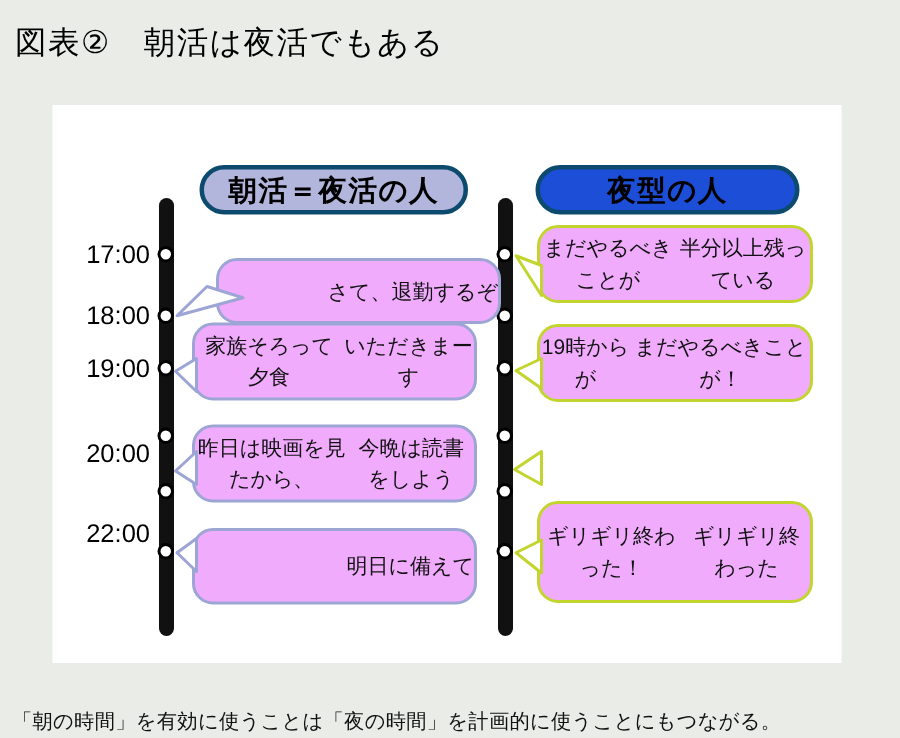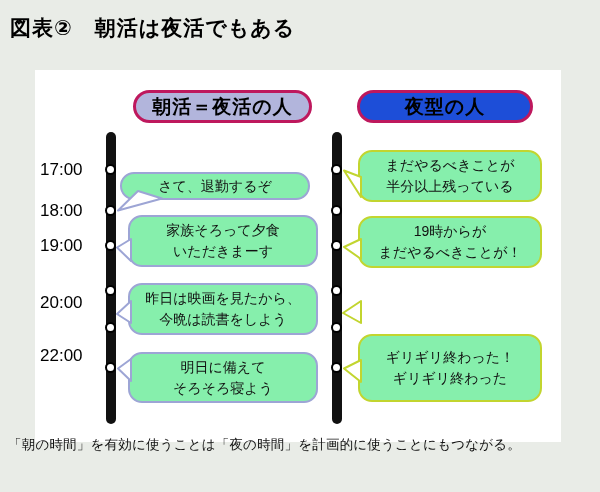--- a/index.html
+++ b/index.html
@@ -6,65 +6,65 @@
   .stage{
     position:relative;
     width:600px;height:492px;
     background:#e9ece7;
     font-family:"Liberation Sans","DejaVu Sans",sans-serif;
     overflow:hidden;
     color:#111;
   }
   .title{
     position:absolute;left:10px;top:14px;
-    font-size:21px;font-weight:bold;letter-spacing:1px;
+    font-size:21px;font-weight:normal;letter-spacing:1px;
     color:#000;
   }
   .panel{
     position:absolute;left:35px;top:70px;width:526px;height:372px;
     background:#ffffff;
   }
   .badge{
     position:absolute;height:33px;
     display:flex;align-items:center;justify-content:center;
-    border:3px solid #be185d;border-radius:17px;
+    border:3px solid #0c4a6e;border-radius:17px;
     font-size:19px;font-weight:bold;letter-spacing:1px;
-    box-sizing:border-box;color:#000;
+    box-sizing:border-box;color:#000;margin-top:20px;
   }
   .badge.morning{left:133px;top:90px;width:179px;background:#b2b5dc;}
   .badge.night{left:357px;top:90px;width:176px;background:#1d4ed8;}
   .tbar{
     position:absolute;width:10px;top:132px;height:292px;
     background:#111;border-radius:5px;
   }
   .tbar.left{left:106px;}
   .tbar.right{left:332px;}
   .time-label{
     position:absolute;left:40px;width:60px;height:22px;
-    font-size:17px;line-height:22px;color:#000;
+    text-align:right;font-size:17px;line-height:22px;color:#000;
   }
   .dot{
     position:absolute;width:7px;height:7px;background:#fff;
     border:2px solid #000;border-radius:50%;
   }
   .bubble{
     position:absolute;box-sizing:border-box;
-    background:#86efac;border-radius:14px;
-    display:flex;flex-direction:column;align-items:center;justify-content:center;
+    background:#f0abfc;border-radius:14px;
+    display:flex;flex-direction:row;align-items:center;justify-content:flex-end;
     font-size:14px;line-height:1.5;text-align:center;color:#111;
   }
   .bubble span{display:block;}
   .bubble.morning-b{border:2px solid #9da5d5;}
   .bubble.night-b{border:2px solid #c2d52f;}
   .tails{position:absolute;left:0;top:0;pointer-events:none;}
   .tails path{stroke-width:2px;fill:#ffffff;stroke-linejoin:round;}
   .tails path.m{stroke:#9da5d5;}
   .tails path.n{stroke:#c2d52f;}
   .caption{
-    position:absolute;left:8px;top:436px;width:588px;
+    position:absolute;left:8px;top:472px;width:588px;
     font-size:13.5px;color:#111;letter-spacing:0.2px;
   }
 </style>
 </head>
 <body>
 
 <div class="stage">
 
   <div class="title">図表②　朝活は夜活でもある</div>
 
@@ -89,34 +89,33 @@
   <div class="dot" style="left:105px;top:322px"></div>
   <div class="dot" style="left:105px;top:362px"></div>
 
   <div class="dot" style="left:331px;top:164px"></div>
   <div class="dot" style="left:331px;top:205px"></div>
   <div class="dot" style="left:331px;top:240px"></div>
   <div class="dot" style="left:331px;top:285px"></div>
   <div class="dot" style="left:331px;top:322px"></div>
   <div class="dot" style="left:331px;top:362px"></div>
 
-  <div class="bubble morning-b" style="left:120px;top:172px;width:190px;height:28px">
+  <div class="bubble morning-b" style="left:144px;top:172px;width:190px;height:44px">
     <span>さて、退勤するぞ</span>
   </div>
   <div class="bubble morning-b" style="left:128px;top:283px;width:190px;height:52px">
     <span>昨日は映画を見たから、</span>
     <span>今晩は読書をしよう</span>
   </div>
   <div class="bubble morning-b" style="left:128px;top:215px;width:190px;height:52px">
     <span>家族そろって夕食</span>
     <span>いただきまーす</span>
   </div>
   <div class="bubble morning-b" style="left:128px;top:352px;width:190px;height:51px">
     <span>明日に備えて</span>
-    <span>そろそろ寝よう</span>
   </div>
 
   <div class="bubble night-b" style="left:358px;top:150px;width:184px;height:52px">
     <span>まだやるべきことが</span>
     <span>半分以上残っている</span>
   </div>
   <div class="bubble night-b" style="left:358px;top:216px;width:184px;height:52px">
     <span>19時からが</span>
     <span>まだやるべきことが！</span>
   </div>

